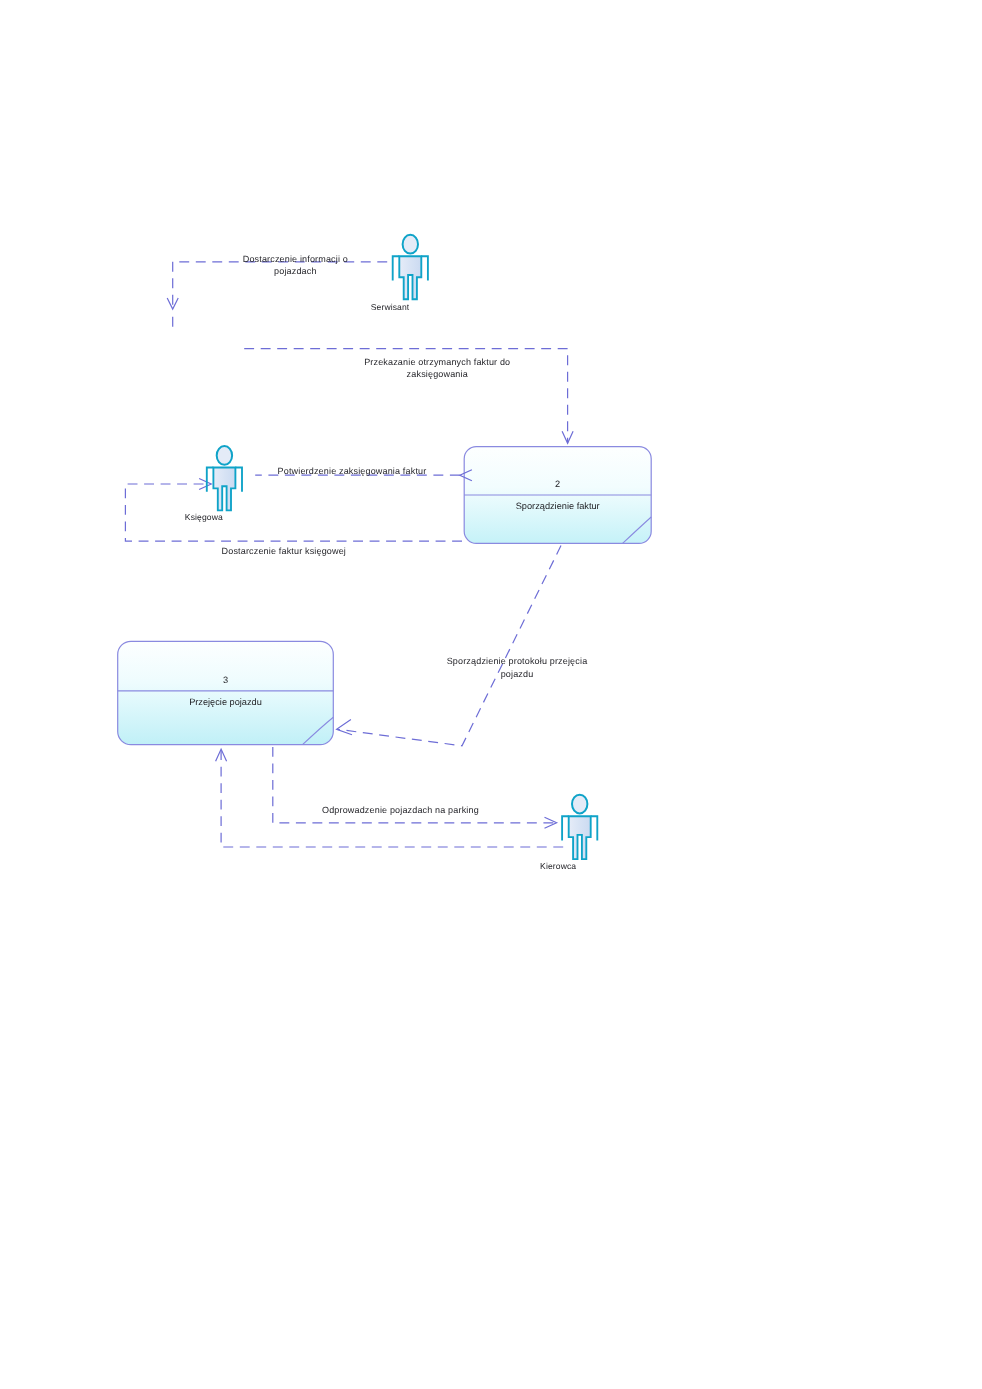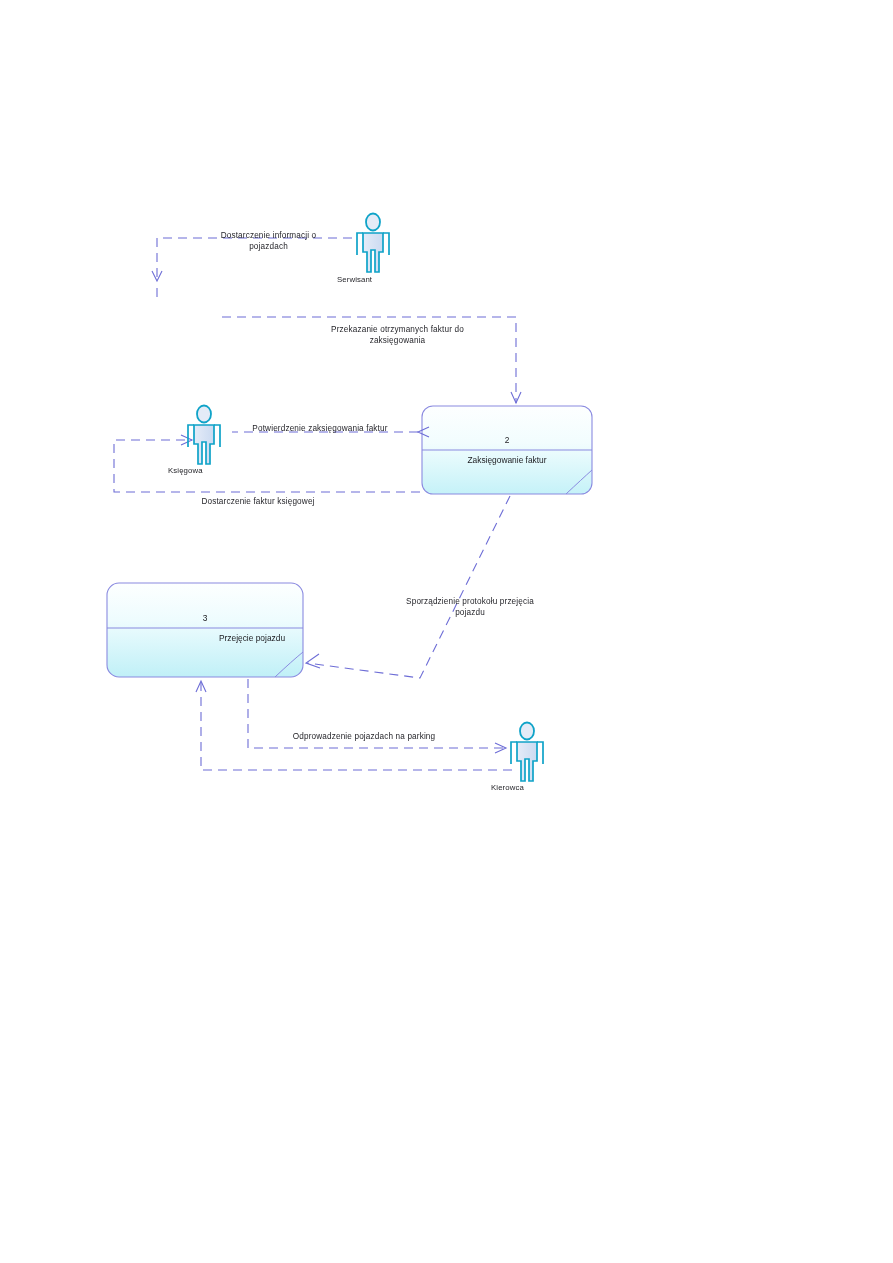--- a/index.html
+++ b/index.html
@@ -171,18 +171,18 @@
   <div class="flow-label" style="left:268px; top:732px; width:192px;">Odprowadzenie pojazdach na parking</div>
 
 
   <div class="actor-label" style="left:337px; top:275px; width:72px;">Serwisant</div>
 
   <div class="actor-label" style="left:168px; top:466px; width:72px;">Księgowa</div>
 
   <div class="actor-label" style="left:491px; top:783px; width:72px;">Kierowca</div>
 
   <div class="proc-num" style="left:422px; top:435px; width:170px;">2</div>
-  <div class="proc-name" style="left:422px; top:455px; width:170px;">Zaksięgowanie faktur</div>
+  <div class="proc-name" style="left:422px; top:455px; width:170px;">Sporządzienie faktur</div>
 
   <div class="proc-num" style="left:107px; top:613px; width:196px;">3</div>
-  <div class="proc-name" style="left:107px; top:633px; width:196px;margin-left:47px;">Przejęcie pojazdu</div>
+  <div class="proc-name" style="left:107px; top:633px; width:196px;">Przejęcie pojazdu</div>
 
 </div>
 
 </body></html>

